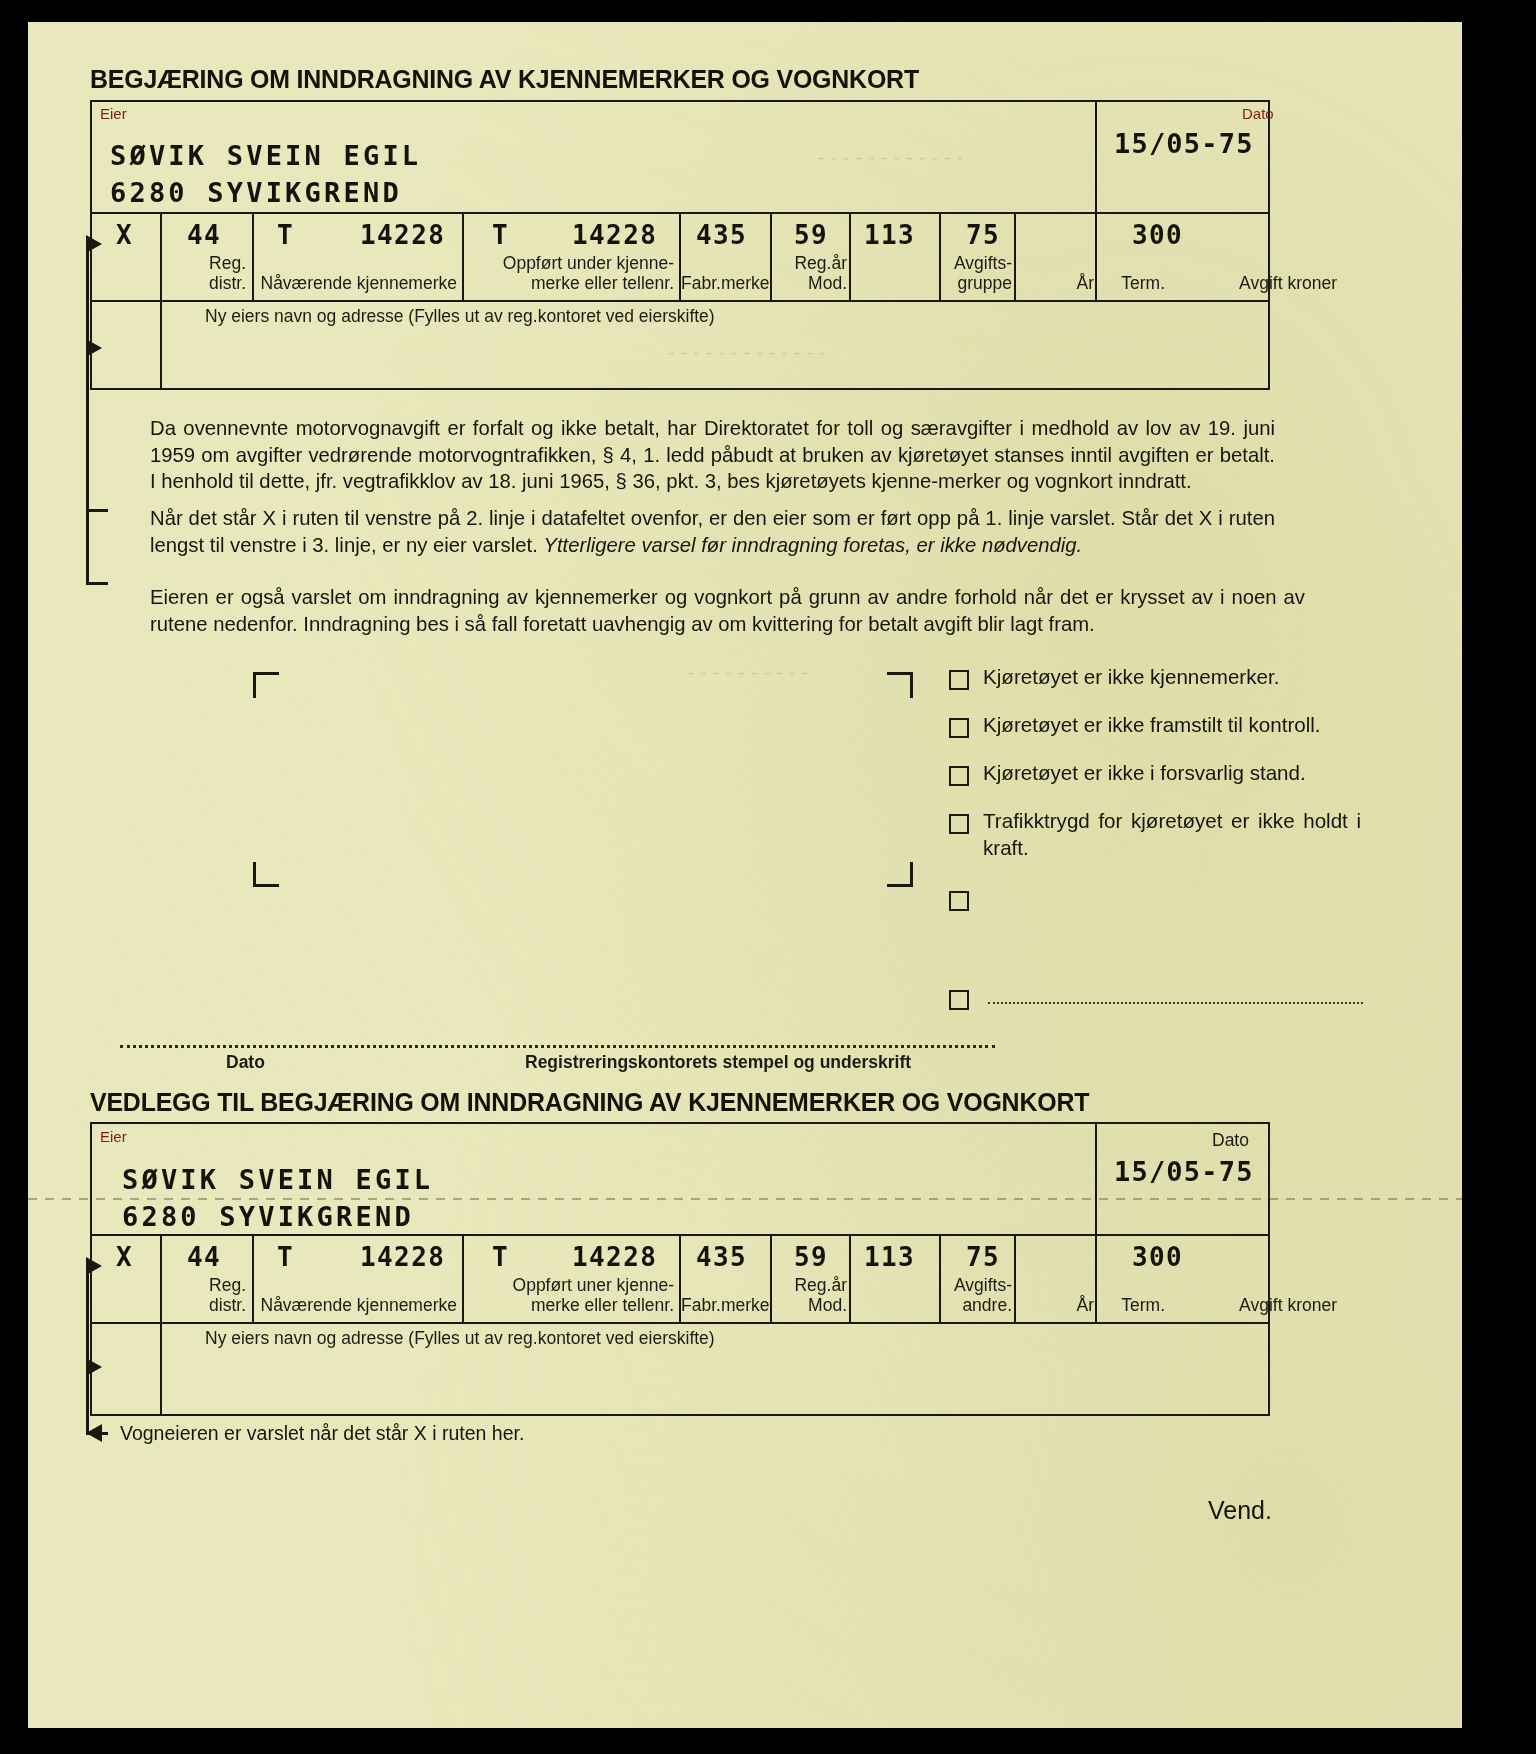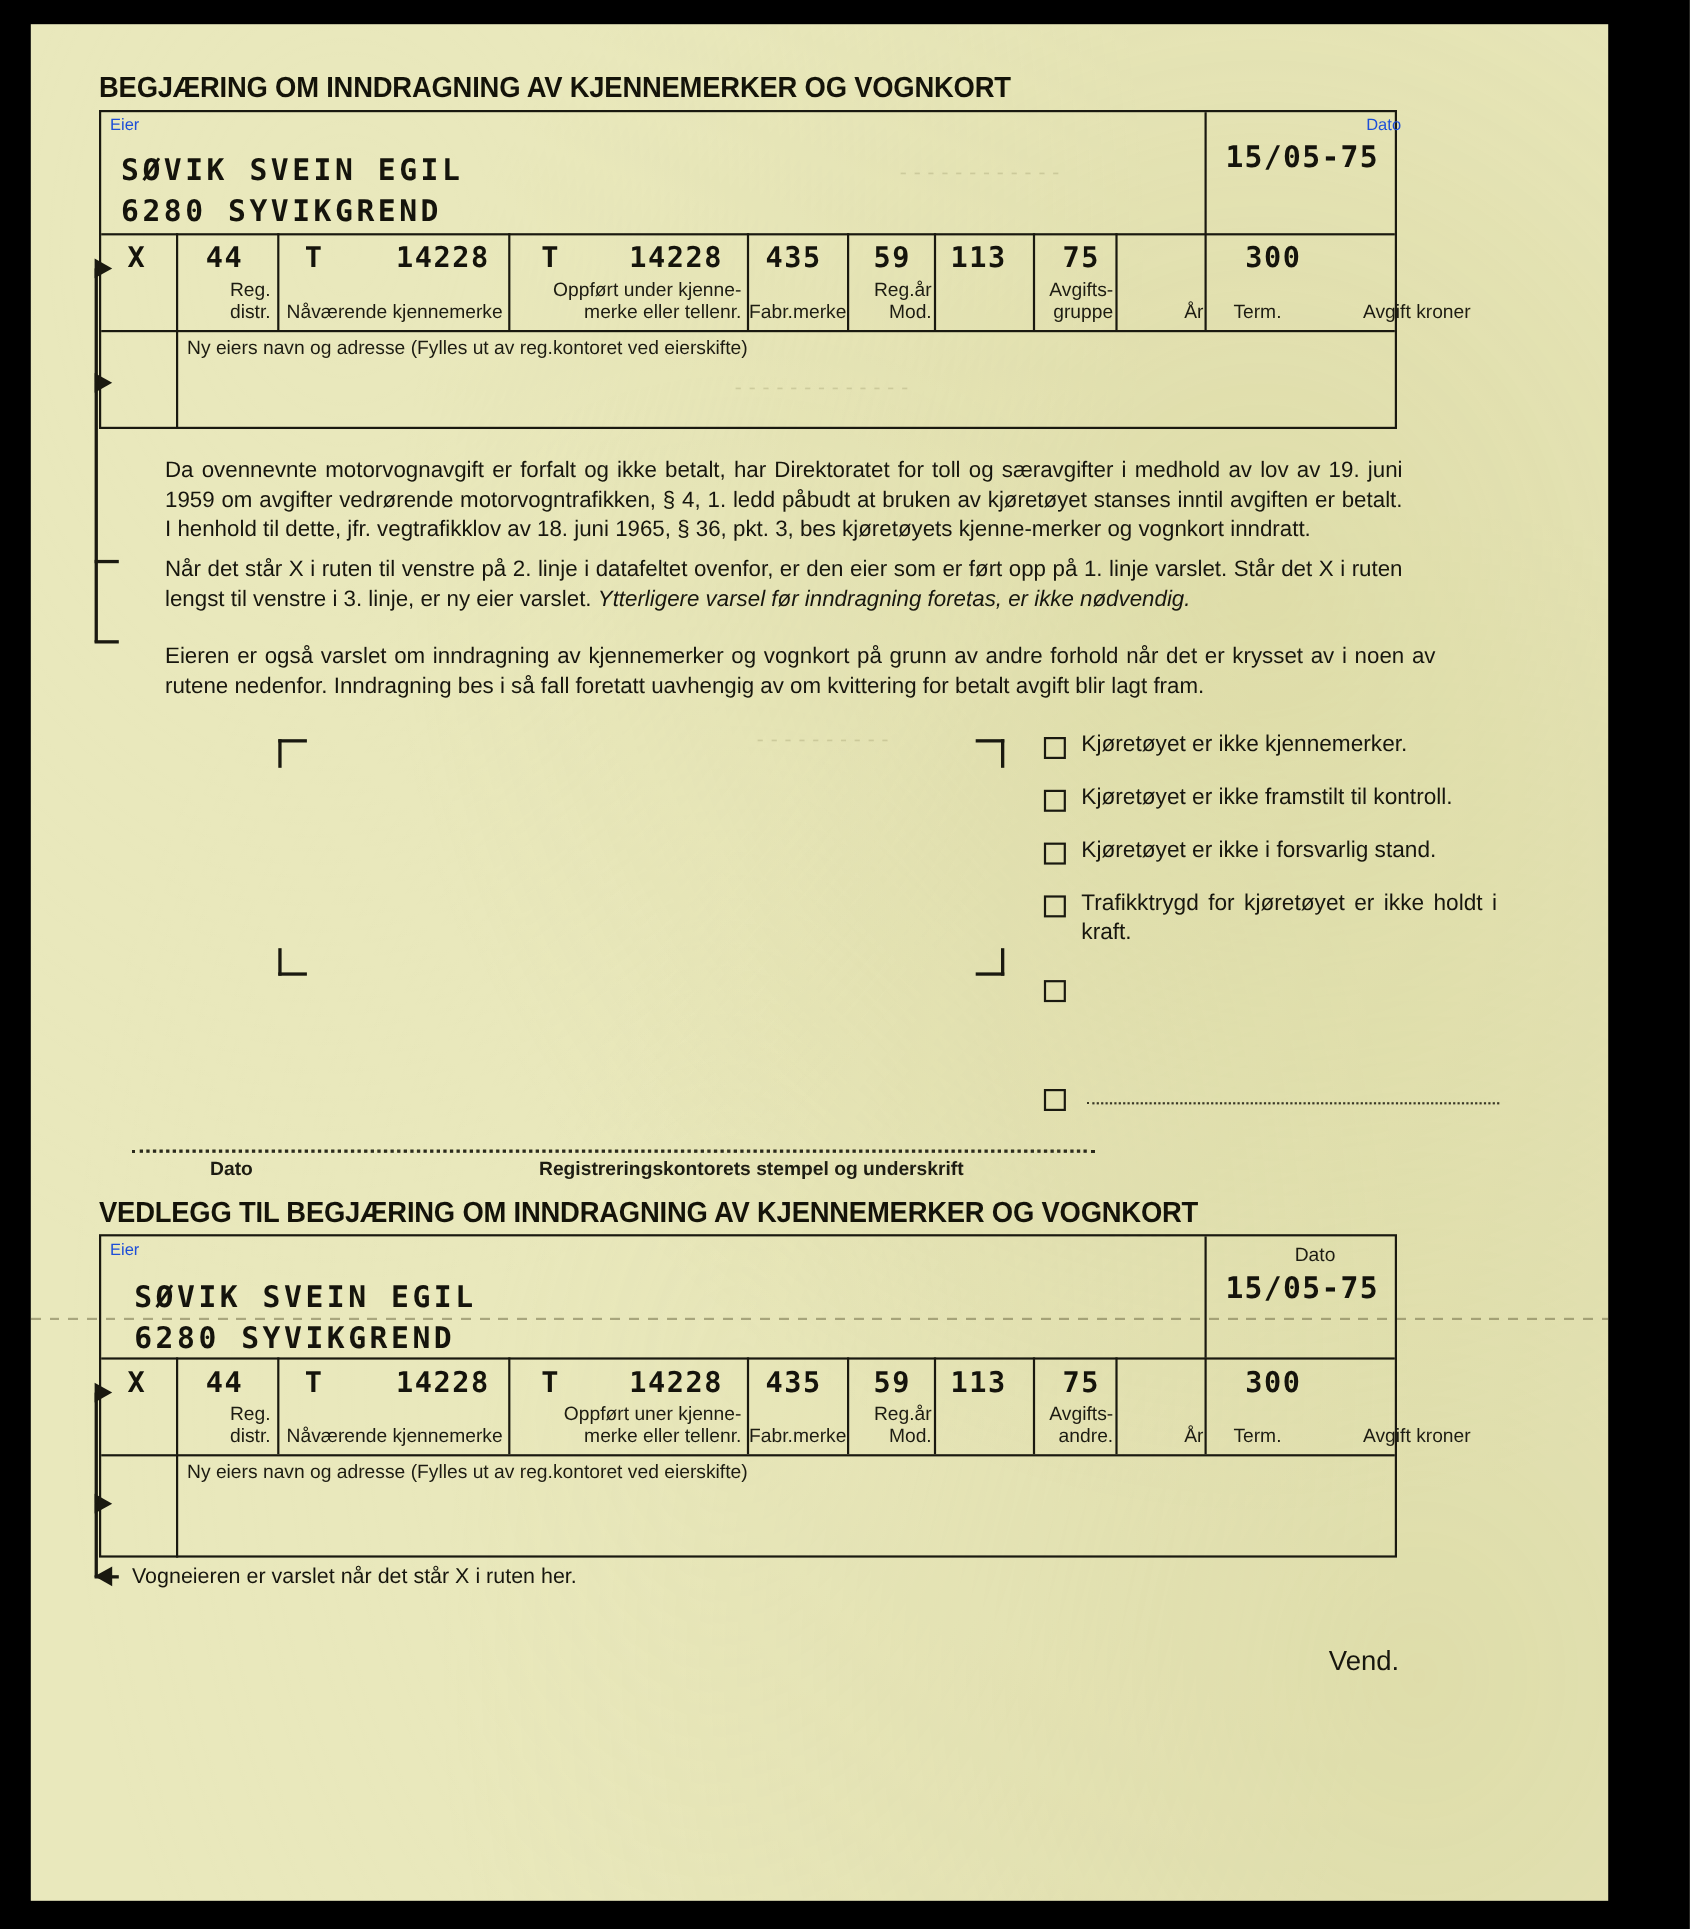--- a/index.html
+++ b/index.html
@@ -62,29 +62,30 @@
     border: 2.4px solid #1a1910;
     box-sizing: border-box;
   }
   .cellline { position: absolute; background: #1a1910; }
   .vline { width: 2.2px; }
   .hline { height: 2.2px; }
 
   .lbl-tiny {
     position: absolute;
     font-size: 15px;
-    color: #1d4ed8;
+    color: #7f1d1d;
     white-space: nowrap;
     text-align: right;
   }
   .lbl-small {
     position: absolute;
     font-size: 17.5px;
     color: #1d1c12;
     white-space: nowrap;
+    margin-left: 35px;
   }
   .lbl-col {
     position: absolute;
     font-size: 17.5px;
     color: #1d1c12;
     text-align: right;
     line-height: 19px;
     white-space: nowrap;
   }
 

